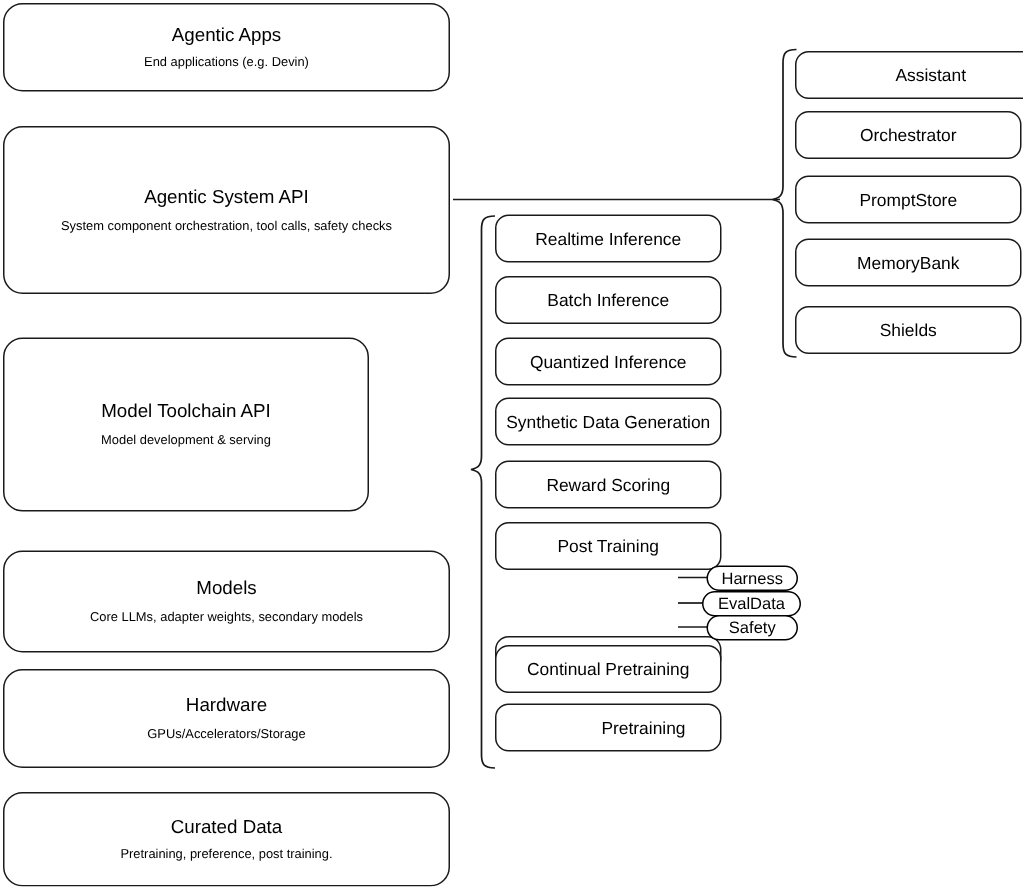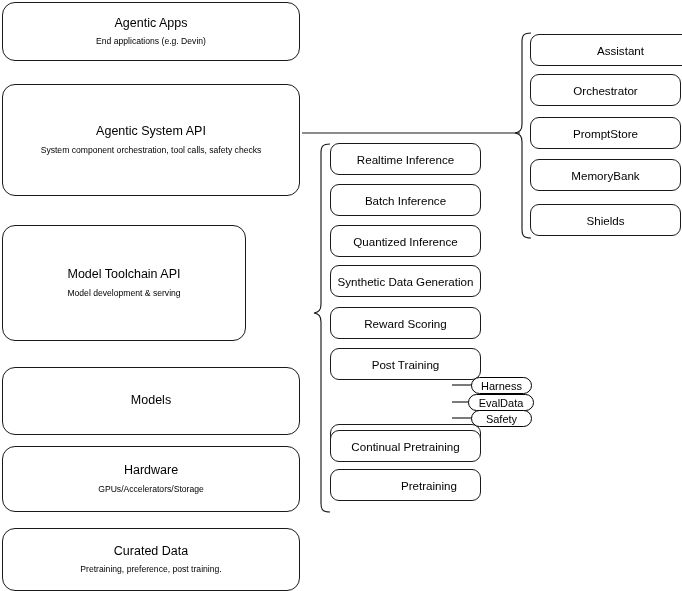--- a/index.html
+++ b/index.html
@@ -103,20 +103,21 @@
     <div class="subtitle">System component orchestration, tool calls, safety checks</div>
   </div>
 
   <div class="box layer-box" style="left:2px; top:225px; width:244px; height:116px;">
     <div class="title">Model Toolchain API</div>
     <div class="subtitle">Model development &amp; serving</div>
   </div>
 
   <div class="box layer-box" style="left:2px; top:367px; width:298px; height:68px;">
     <div class="title">Models</div>
+    <div class="subtitle">Core LLMs, adapter weights, secondary models</div>
   </div>
 
   <div class="box layer-box" style="left:2px; top:446px; width:298px; height:66px;">
     <div class="title">Hardware</div>
     <div class="subtitle">GPUs/Accelerators/Storage</div>
   </div>
 
   <div class="box layer-box" style="left:2px; top:528px; width:298px; height:63px;">
     <div class="title">Curated Data</div>
     <div class="subtitle">Pretraining, preference, post training.</div>

